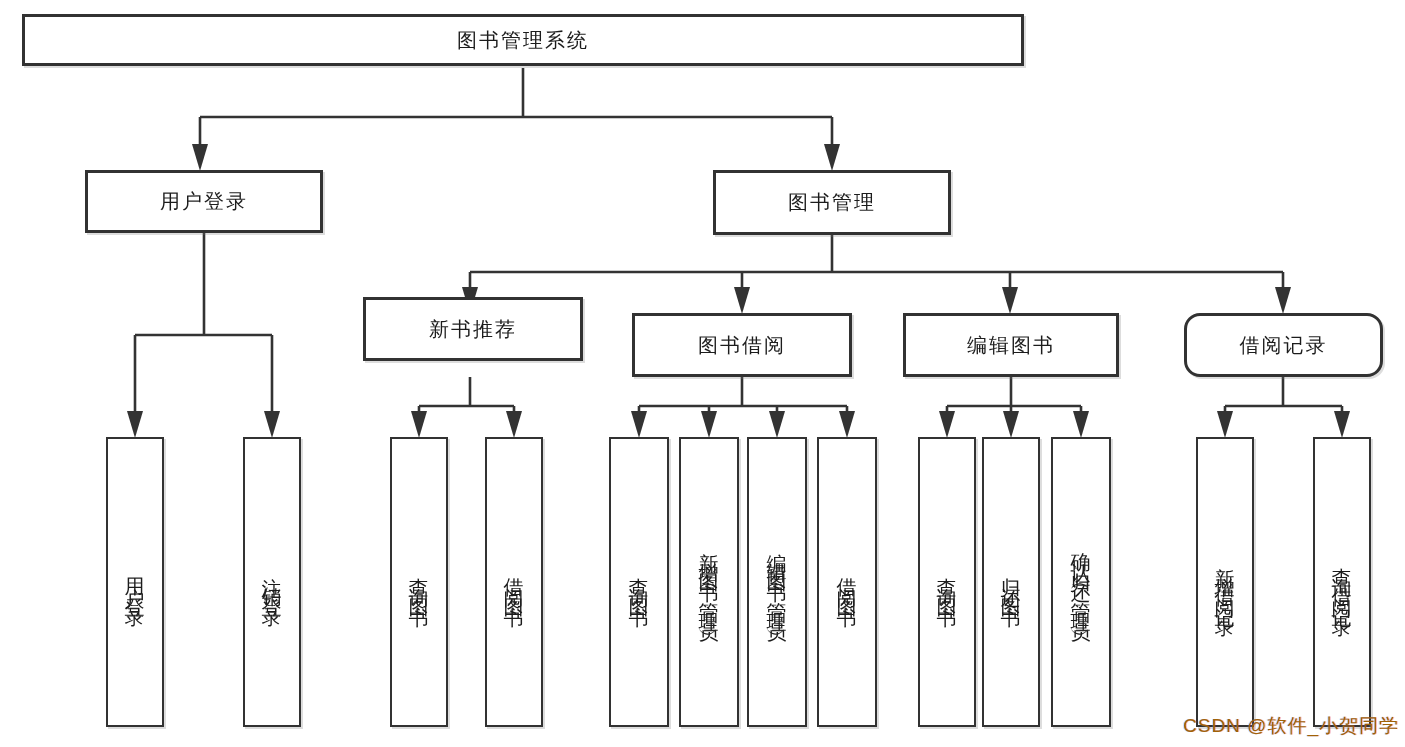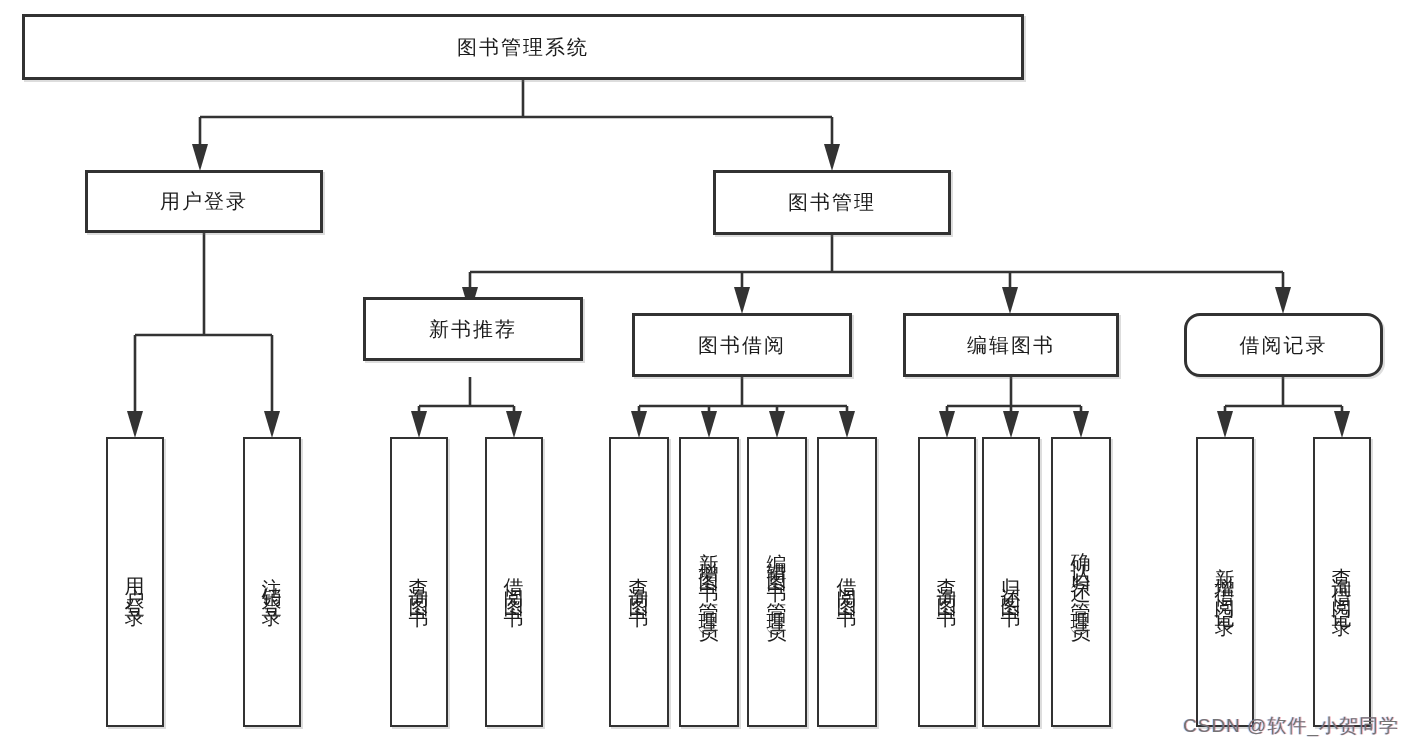--- a/index.html
+++ b/index.html
@@ -54,21 +54,21 @@
     letter-spacing: 10px;
     white-space: normal;
     line-height: 1;
   }
   .watermark {
     position: absolute;
     left: 1183px;
     top: 713px;
     z-index: 5;
     font-size: 19px;
-    color: #737373;
+    color: #a16207;
     letter-spacing: 1px;
     text-shadow: 1px 0 rgba(220,60,90,0.35), -1px 0 rgba(80,140,255,0.30);
     white-space: nowrap;
   }
 </style>
 </head>
 <body>
 
 <div class="stage">
 
@@ -104,21 +104,21 @@
     <polygon points="701,411 717,411 709,438"></polygon>
     <polygon points="769,411 785,411 777,438"></polygon>
     <polygon points="839,411 855,411 847,438"></polygon>
     <polygon points="939,411 955,411 947,438"></polygon>
     <polygon points="1003,411 1019,411 1011,438"></polygon>
     <polygon points="1073,411 1089,411 1081,438"></polygon>
     <polygon points="1217,411 1233,411 1225,438"></polygon>
     <polygon points="1334,411 1350,411 1342,438"></polygon>
   </svg>
 
-  <div class="node" style="left:22px; top:14px; width:1002px; height:66px;">
+  <div class="node" style="left:22px; top:14px; width:1002px; height:52px;">
     <span>图书管理系统</span>
   </div>
 
   <div class="node" style="left:85px; top:170px; width:238px; height:63px;">
     <span>用户登录</span>
   </div>
   <div class="node" style="left:713px; top:170px; width:238px; height:65px;">
     <span>图书管理</span>
   </div>
 

